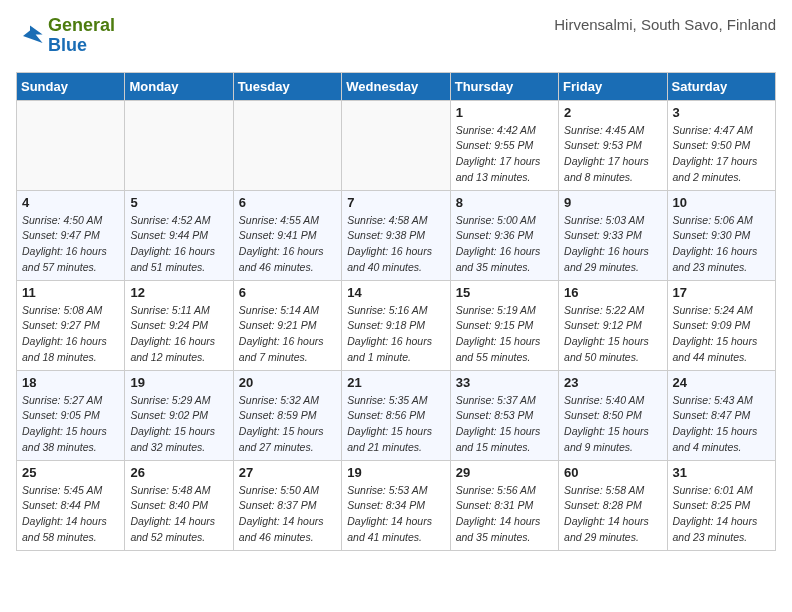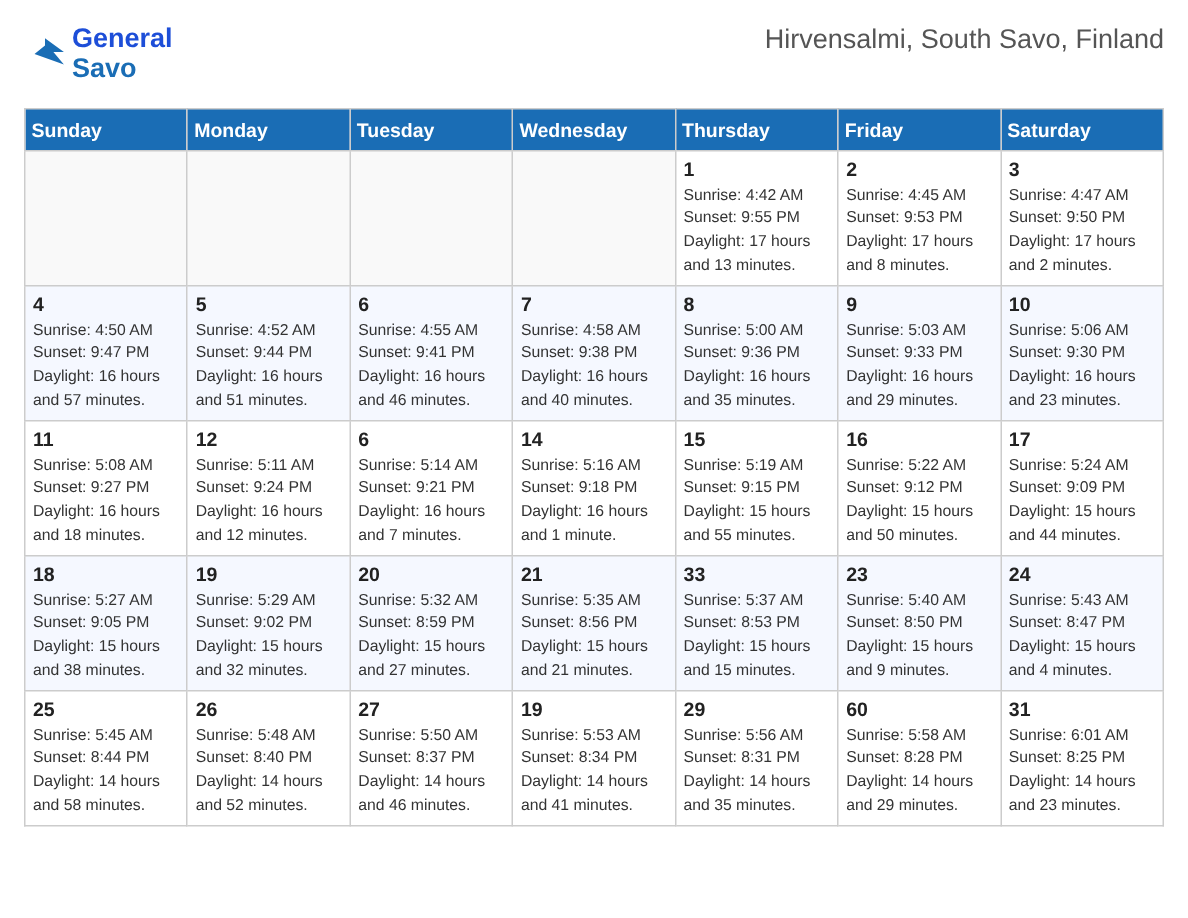--- a/index.html
+++ b/index.html
@@ -19,36 +19,36 @@
     .logo {
       display: flex;
       align-items: center;
       gap: 4px;
     }
     .logo-text {
       font-size: 18px;
       font-weight: bold;
       line-height: 1.1;
     }
-    .logo-text .general { color: #1d4ed8; }
+    .logo-text .general { color: #4d7c0f; }
     .logo-text .blue { color: #1a6db5; }
     .logo-bird {
       width: 28px;
       height: 28px;
     }
     .title-area {
       text-align: right;
     }
     .month-title {
       font-size: 36px;
       font-weight: bold;
       color: #333;
     }
     .subtitle {
-      font-size: 18px;
+      font-size: 15px;
       color: #555;
     }
     .calendar {
       width: 100%;
       border-collapse: collapse;
       font-size: 11px;
       margin-top: 16px;
     }
     .calendar th {
       background-color: #1a6db5;
@@ -77,33 +77,34 @@
       font-weight: bold;
       font-size: 13px;
       color: #222;
       display: block;
       margin-bottom: 3px;
     }
     .day-info {
       color: #333;
       line-height: 1.5;
       font-size: 10.5px;
+      font-style: italic;
     }
   </style>
 </head>
 <body>
 
 <div class="header-area">
   <div class="logo">
     <svg class="logo-bird" viewBox="0 0 40 40">
       <polygon points="20,5 38,18 28,18 38,30 10,20 20,12" fill="#1a6db5"></polygon>
     </svg>
     <div class="logo-text">
       <div class="general">General</div>
-      <div class="blue">Savo</div>
+      <div class="blue">Blue</div>
     </div>
   </div>
   <div class="title-area">
     <div class="subtitle">Hirvensalmi, South Savo, Finland</div>
   </div>
 </div>
 
 <table class="calendar">
   <thead>
     <tr>

